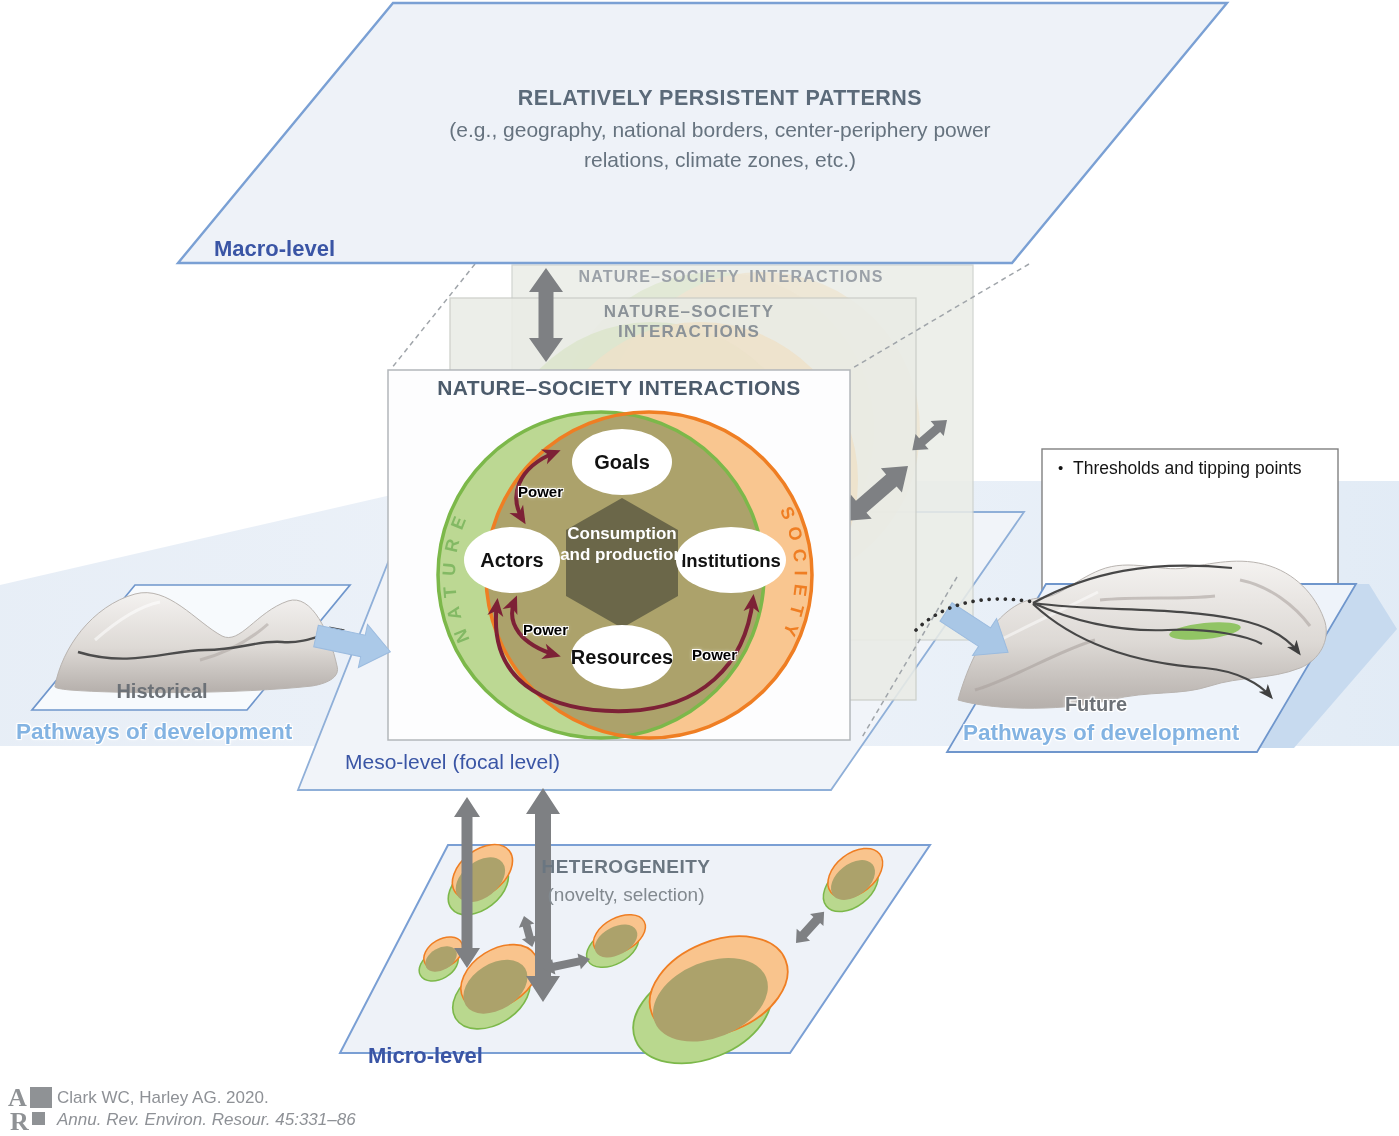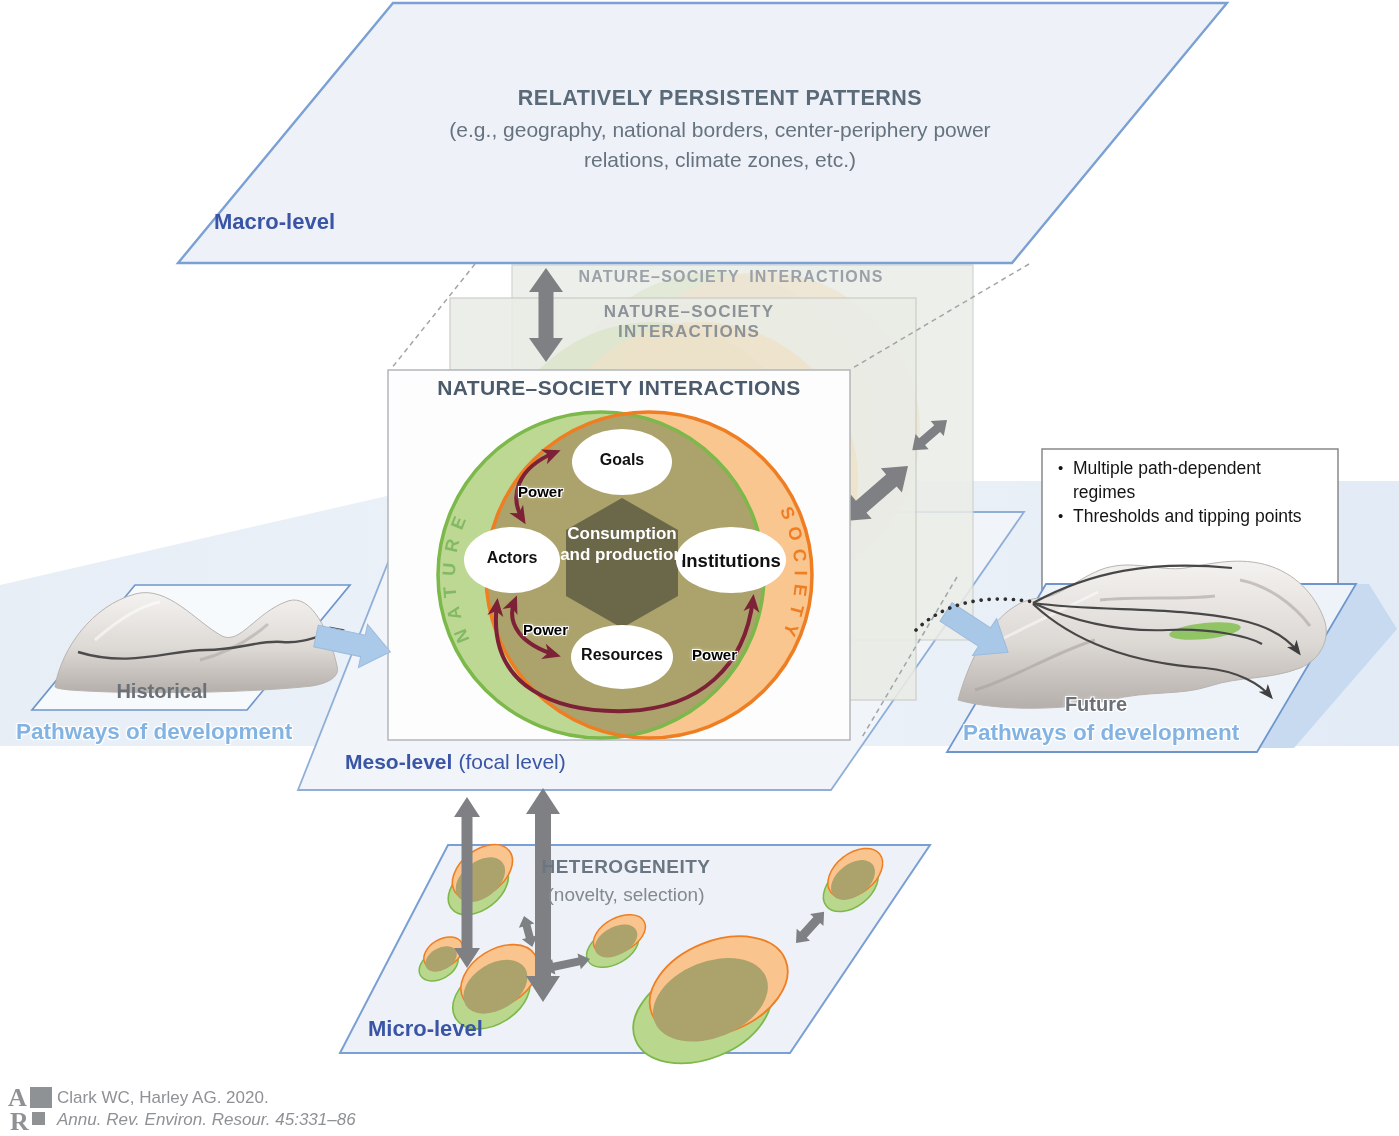--- a/index.html
+++ b/index.html
@@ -4,29 +4,29 @@
 <style>
   html,body{margin:0;padding:0;background:#ffffff;}
   #stage{position:relative;width:1399px;height:1136px;background:#ffffff;overflow:hidden;
          font-family:"Liberation Sans","DejaVu Sans",sans-serif;}
   #base-svg{position:absolute;left:0;top:0;z-index:1;}
   .lbl{position:absolute;z-index:2;white-space:nowrap;}
   .ctr{text-align:center;white-space:normal;}
   .halo{text-shadow:-1px -1px 0 #fff,1px -1px 0 #fff,-1px 1px 0 #fff,1px 1px 0 #fff,0 0 4px #fff;}
   .macro-title{left:400px;top:86px;width:640px;font-size:21.5px;font-weight:bold;color:#5b6a79;letter-spacing:.5px;}
   .macro-sub{left:360px;top:115px;width:720px;font-size:21px;color:#66737f;line-height:1.42;}
-  .lvl{font-weight:bold;font-size:22px;color:#3a55a5;}
+  .lvl{font-weight:bold;font-size:22px;color:#3a55a5;margin-top:27px;}
   .ghost-back{left:576px;top:268px;width:310px;font-size:16px;color:#9ba1a8;letter-spacing:1.2px;word-spacing:4px;font-weight:600;}
   .ghost-mid{left:534px;top:302px;width:310px;font-size:17px;color:#8b9298;letter-spacing:1.2px;word-spacing:4px;font-weight:600;}
   .panel-title{left:403px;top:376px;width:432px;font-size:21px;font-weight:bold;color:#4c5b6b;letter-spacing:.4px;}
-  .node{font-weight:bold;color:#111;font-size:16px;}
+  .node{font-weight:bold;color:#111;font-size:20px;}
   .hexlbl{left:560px;top:523px;width:124px;color:#fff;font-weight:bold;font-size:17px;line-height:1.25;}
   .power{font-weight:bold;font-size:15px;color:#000;}
   .meso-lbl{left:345px;top:750px;font-size:21px;color:#3a55a5;}
-  .meso-lbl b{font-weight:bold;}
+  .meso-lbl b{font-weight:normal;}
   .meso-lbl span.paren{font-weight:normal;margin-left:6px;}
   .terr-lbl{font-size:20px;font-weight:600;color:#6c7177;}
   .pathways{font-size:22.5px;font-weight:bold;color:#83b3e2;}
   .het-title{left:476px;top:856px;width:300px;font-size:19px;font-weight:bold;color:#6a7681;letter-spacing:.5px;}
   .het-sub{left:476px;top:884px;width:300px;font-size:19px;color:#82898f;}
   .bullets{left:1058px;top:456px;width:268px;font-size:17.5px;color:#141414;line-height:24px;}
   .bullets ul{margin:0;padding:0;list-style:none;}
   .bullets li{position:relative;padding-left:15px;white-space:normal;}
   .bullets li::before{content:"\2022";position:absolute;left:0;top:0;font-size:15px;}
   .attr{font-size:17px;color:#8e9196;line-height:1.3;}
@@ -252,21 +252,20 @@
 </div>
 
 <div class="lbl terr-lbl ctr" style="left:92px;top:680px;width:140px;">Historical</div>
 <div class="lbl pathways halo" style="left:16px;top:719px;">Pathways of development</div>
 
 <div class="lbl terr-lbl ctr halo" style="left:1026px;top:693px;width:140px;">Future</div>
 <div class="lbl pathways halo" style="left:963px;top:720px;">Pathways of development</div>
 
 <div class="lbl bullets">
   <ul>
-    <li>Multiple path-dependent regimes</li>
     <li>Thresholds and tipping points</li>
   </ul>
 </div>
 
 <div class="lbl het-title ctr">HETEROGENEITY</div>
 <div class="lbl het-sub ctr">(novelty, selection)</div>
 <div class="lbl lvl" style="left:368px;top:1016px;">Micro-level</div>
 
 <div class="lbl attr" style="left:57px;top:1087px;">Clark WC, Harley AG. 2020.</div>
 <div class="lbl attr it" style="left:57px;top:1109px;text-align:right;">Annu. Rev. Environ. Resour. 45:331–86</div>

